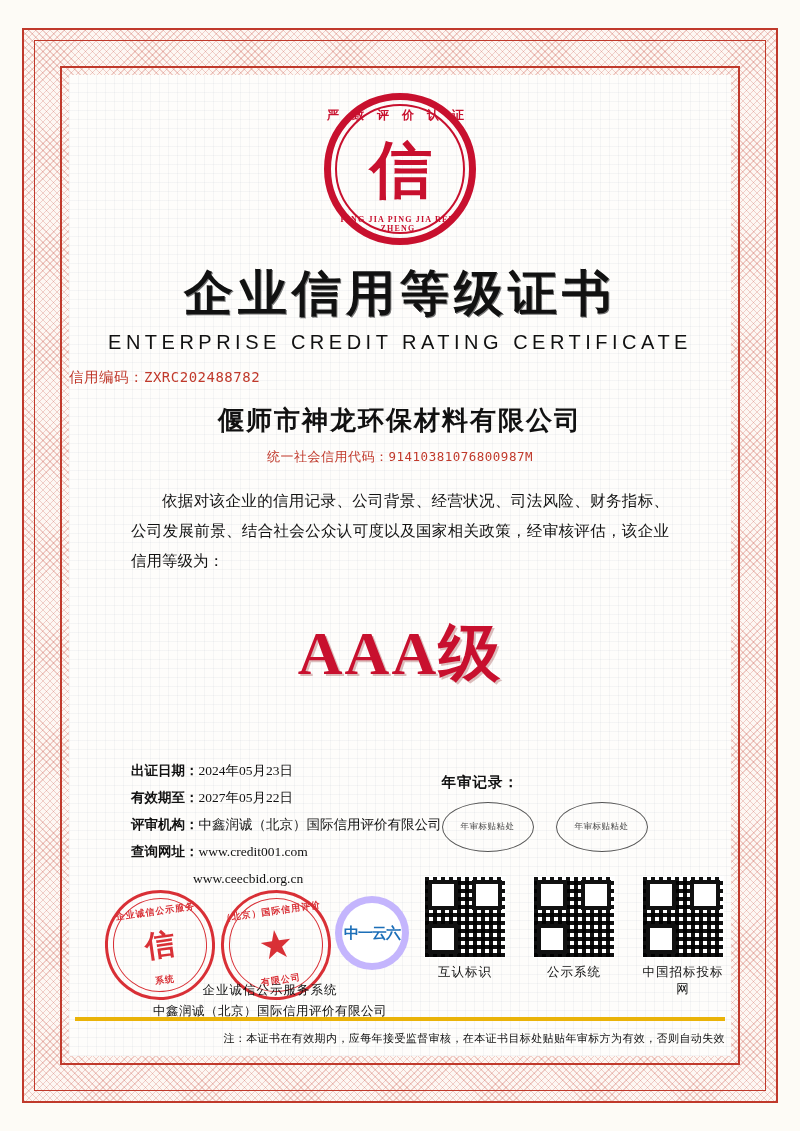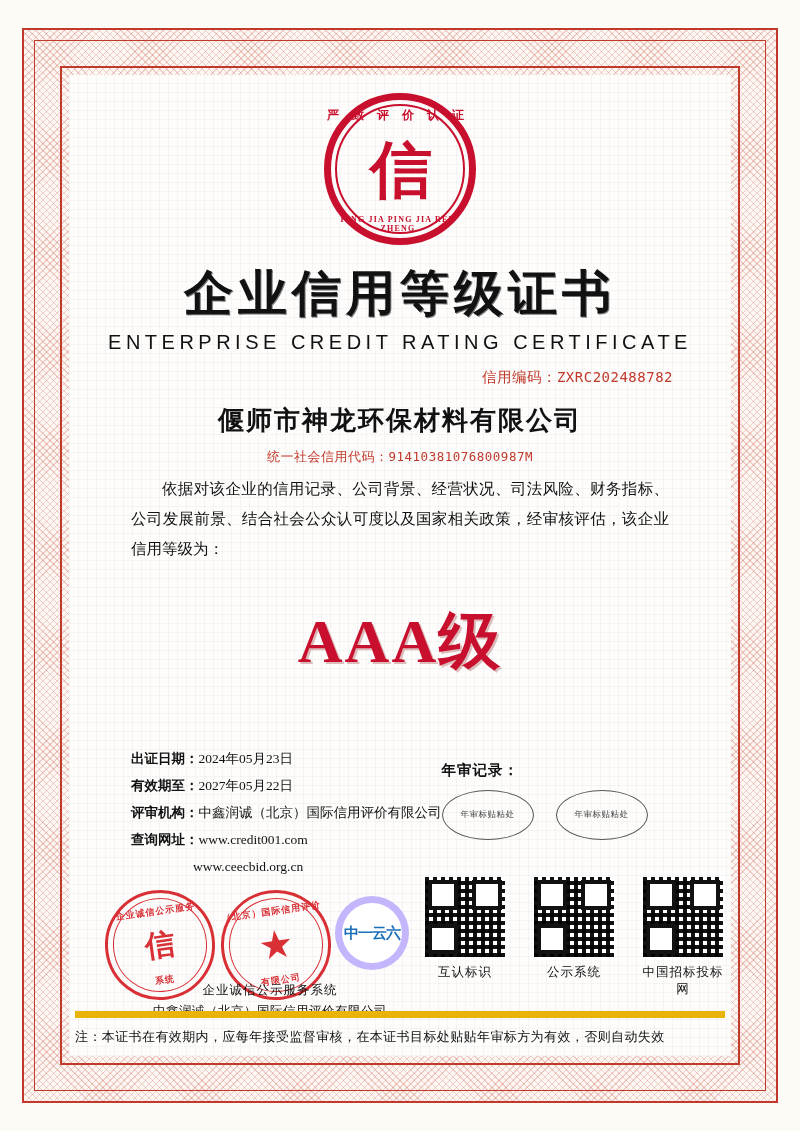--- a/index.html
+++ b/index.html
@@ -145,21 +145,20 @@
   .title-en {
     text-align: center;
     color: #111;
     font-size: 20px;
     letter-spacing: 4.5px;
     margin-top: 4px;
     font-family: "Liberation Sans", sans-serif;
   }
 
   .credit-no {
-    text-align: right;
     padding-right: 58px;
     margin-top: 14px;
     font-size: 14.5px;
     color: #c0392b;
     letter-spacing: 0.5px;
     font-family: "Liberation Sans", sans-serif;
   }
   .credit-no .code {
     font-family: "DejaVu Sans Mono", monospace;
     font-size: 14px;
@@ -180,21 +179,21 @@
     color: #c0392b;
     margin-top: 10px;
     letter-spacing: 0.5px;
   }
   .usc-code .usc-value {
     font-family: "DejaVu Sans Mono", monospace;
     font-size: 12.5px;
   }
 
   .body-text {
-    margin: 8px 62px 0 62px;
+    margin: 20px 62px 0 62px;
     font-size: 15.5px;
     line-height: 1.95;
     color: #111;
     text-align: justify;
     text-indent: 2em;
     font-family: "Liberation Sans", sans-serif;
   }
 
   .grade {
     text-align: center;
@@ -419,26 +418,26 @@
     letter-spacing: 1px;
     font-family: "Liberation Sans", sans-serif;
   }
 
   
   .footer-note {
     position: absolute;
     left: 0;
     right: 0;
     bottom: 10px;
-    text-align: left;
-    font-size: 13px;
+    text-align: right;
+    font-size: 11px;
     color: #111;
     letter-spacing: 0.4px;
     font-family: "Liberation Sans", sans-serif;
-    border-top: 7px solid #eab308;
+    border-top: 4px solid #eab308;
     padding-top: 10px;
     margin: 0 6px;
   }
 </style>
 </head>
 <body>
 
 <div class="cert-page">
   <div class="guilloche-outer">
     <div class="guilloche-inner-line"></div>

